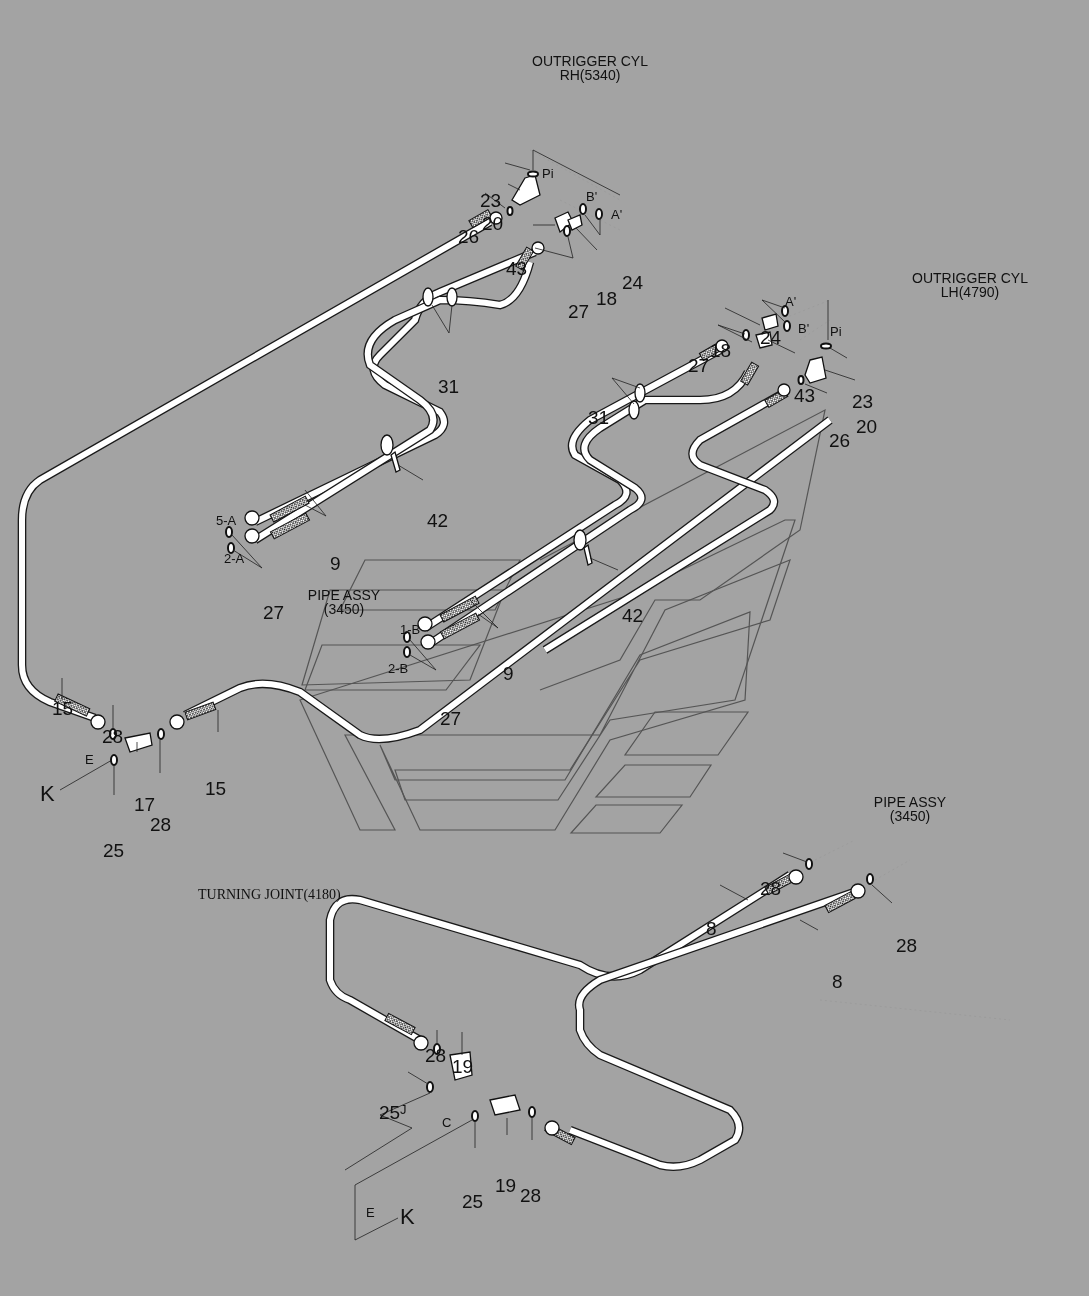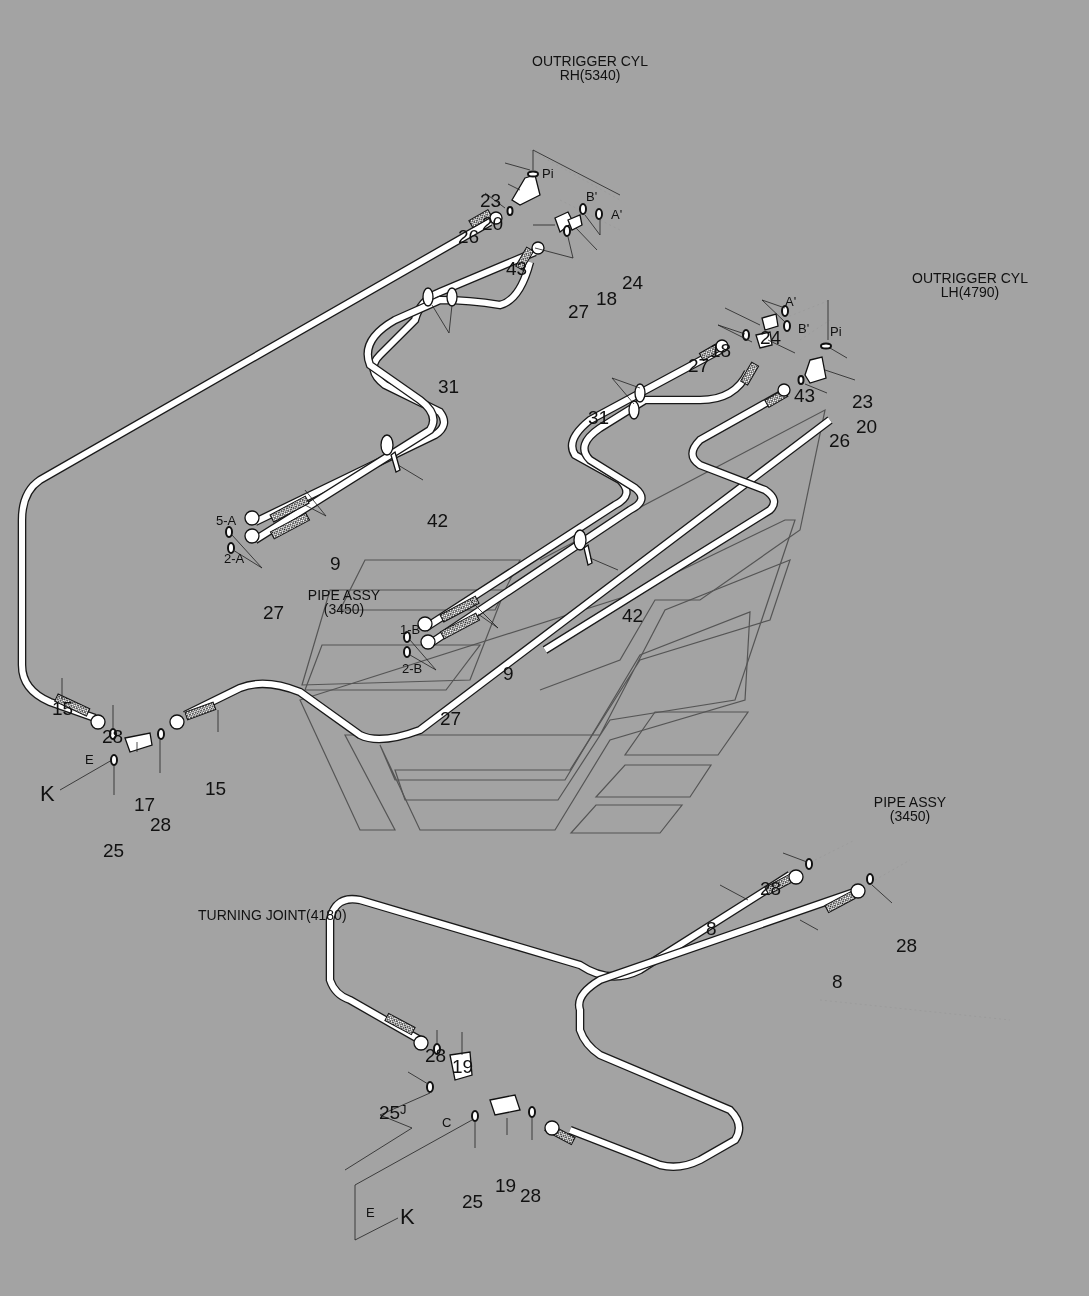--- a/index.html
+++ b/index.html
@@ -218,21 +218,21 @@
   <div>LH(4790)</div>
 </div>
 <div class="lbl title" style="left:294px;top:588px;width:100px;">
   <div>PIPE ASSY</div>
   <div>(3450)</div>
 </div>
 <div class="lbl title" style="left:860px;top:795px;width:100px;">
   <div>PIPE ASSY</div>
   <div>(3450)</div>
 </div>
-<div class="lbl title" style="left:198px;top:908px;">TURNING JOINT(4180)</div>
+<div class="lbl title" style="left:198px;top:888px;font-family:Liberation Serif, serif;">TURNING JOINT(4180)</div>
 
 <div class="lbl num" style="left:480px;top:148px;">23</div>
 <div class="lbl num" style="left:482px;top:171px;">20</div>
 <div class="lbl num" style="left:458px;top:184px;">26</div>
 <div class="lbl num" style="left:506px;top:216px;">43</div>
 <div class="lbl num" style="left:622px;top:230px;">24</div>
 <div class="lbl num" style="left:596px;top:246px;">18</div>
 <div class="lbl num" style="left:568px;top:259px;">27</div>
 
 <div class="lbl num" style="left:760px;top:285px;">24</div>
@@ -273,21 +273,21 @@
 
 <div class="lbl port" style="left:542px;top:167px;">Pi</div>
 <div class="lbl port" style="left:586px;top:190px;">B'</div>
 <div class="lbl port" style="left:611px;top:208px;">A'</div>
 <div class="lbl port" style="left:785px;top:295px;">A'</div>
 <div class="lbl port" style="left:798px;top:322px;">B'</div>
 <div class="lbl port" style="left:830px;top:325px;">Pi</div>
 <div class="lbl port" style="left:216px;top:514px;">5-A</div>
 <div class="lbl port" style="left:224px;top:552px;">2-A</div>
 <div class="lbl port" style="left:386px;top:623px;margin-left:14px;">1-B</div>
-<div class="lbl port" style="left:402px;top:662px;">2-B</div>
+<div class="lbl port" style="left:388px;top:662px;">2-B</div>
 <div class="lbl port" style="left:85px;top:753px;">E</div>
 <div class="lbl port" style="left:400px;top:1103px;">J</div>
 <div class="lbl port" style="left:442px;top:1116px;">C</div>
 <div class="lbl port" style="left:366px;top:1206px;">E</div>
 
 <div class="lbl big" style="left:40px;top:783px;">K</div>
 <div class="lbl big" style="left:400px;top:1206px;">K</div>
 </div>
 
 </body></html>

